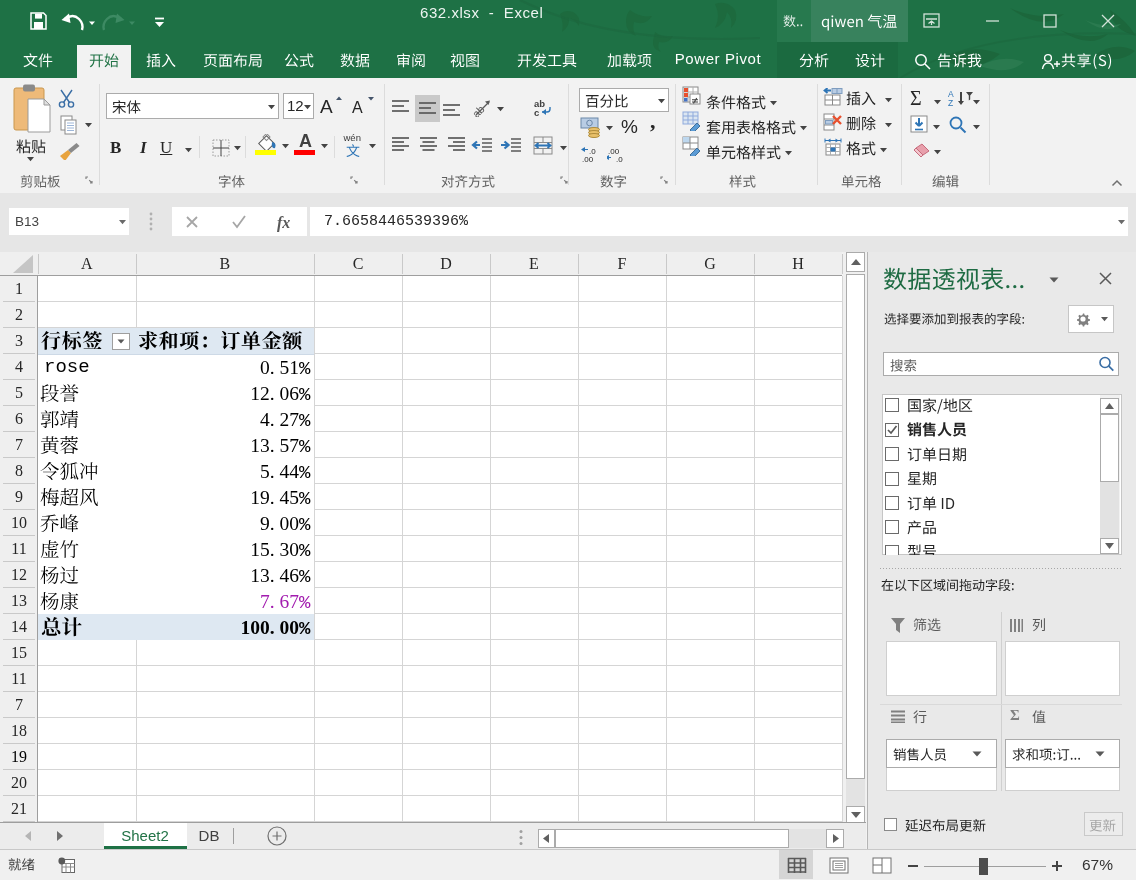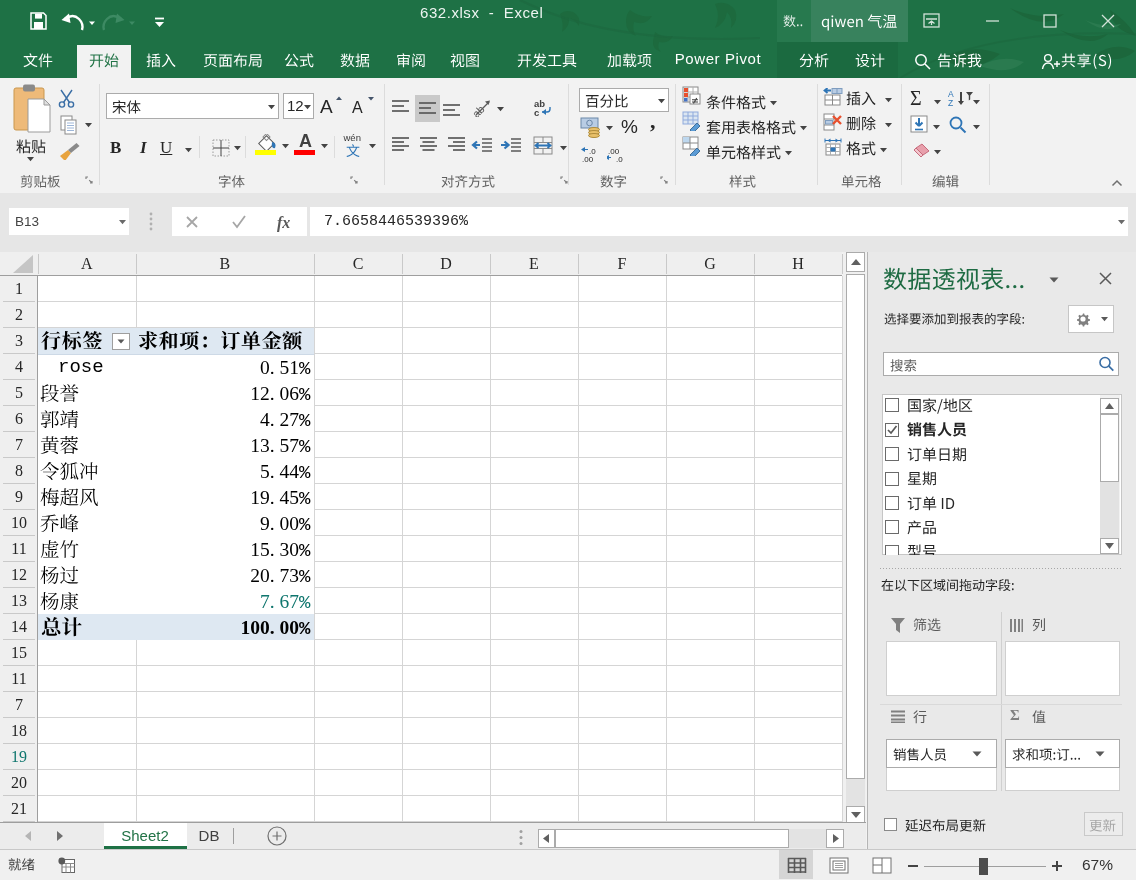--- a/index.html
+++ b/index.html
@@ -873,21 +873,21 @@
     <div class="lat" style="left:19px;transform:translateX(-50%);top:619px;font:400 16px 'Liberation Serif',serif;color:#262626;line-height:16px;letter-spacing:0">14</div>
     <div style="position:absolute;left:3px;top:665px;width:32px;height:1px;background:#c9c9c9"></div>
     <div class="lat" style="left:19px;transform:translateX(-50%);top:645px;font:400 16px 'Liberation Serif',serif;color:#262626;line-height:16px;letter-spacing:0">15</div>
     <div style="position:absolute;left:3px;top:691px;width:32px;height:1px;background:#c9c9c9"></div>
     <div class="lat" style="left:19px;transform:translateX(-50%);top:671px;font:400 16px 'Liberation Serif',serif;color:#262626;line-height:16px;letter-spacing:0">11</div>
     <div style="position:absolute;left:3px;top:717px;width:32px;height:1px;background:#c9c9c9"></div>
     <div class="lat" style="left:19px;transform:translateX(-50%);top:697px;font:400 16px 'Liberation Serif',serif;color:#262626;line-height:16px;letter-spacing:0">7</div>
     <div style="position:absolute;left:3px;top:743px;width:32px;height:1px;background:#c9c9c9"></div>
     <div class="lat" style="left:19px;transform:translateX(-50%);top:723px;font:400 16px 'Liberation Serif',serif;color:#262626;line-height:16px;letter-spacing:0">18</div>
     <div style="position:absolute;left:3px;top:769px;width:32px;height:1px;background:#c9c9c9"></div>
-    <div class="lat" style="left:19px;transform:translateX(-50%);top:749px;font:400 16px 'Liberation Serif',serif;color:#0f766e;line-height:16px;letter-spacing:0">19</div>
+    <div class="lat" style="left:19px;transform:translateX(-50%);top:749px;font:400 16px 'Liberation Serif',serif;color:#000000;line-height:16px;letter-spacing:0">19</div>
     <div style="position:absolute;left:3px;top:795px;width:32px;height:1px;background:#c9c9c9"></div>
     <div class="lat" style="left:19px;transform:translateX(-50%);top:775px;font:400 16px 'Liberation Serif',serif;color:#262626;line-height:16px;letter-spacing:0">20</div>
     <div style="position:absolute;left:3px;top:821px;width:32px;height:1px;background:#c9c9c9"></div>
     <div class="lat" style="left:19px;transform:translateX(-50%);top:801px;font:400 16px 'Liberation Serif',serif;color:#262626;line-height:16px;letter-spacing:0">21</div>
     <div style="position:absolute;left:135.5px;top:276px;width:1px;height:52px;background:#d5d5d5"></div>
     <div style="position:absolute;left:135.5px;top:640px;width:1px;height:182px;background:#d5d5d5"></div>
     <div style="position:absolute;left:314px;top:276px;width:1px;height:546px;background:#d5d5d5"></div>
     <div style="position:absolute;left:402px;top:276px;width:1px;height:546px;background:#d5d5d5"></div>
     <div style="position:absolute;left:490px;top:276px;width:1px;height:546px;background:#d5d5d5"></div>
     <div style="position:absolute;left:578px;top:276px;width:1px;height:546px;background:#d5d5d5"></div>
@@ -936,21 +936,21 @@
         <use href="#g72" x="0"></use>
         <use href="#g73" x="1030"></use>
         <use href="#g74" x="2060"></use>
         <use href="#g75" x="3090"></use>
         <use href="#g76" x="4120"></use>
         <use href="#g77" x="5150"></use>
         <use href="#g78" x="6180"></use>
         <use href="#g79" x="7210"></use>
       </g>
     </svg>
-    <div class="lat" style="left:58px;top:358px;font:400 19px 'Liberation Mono',monospace;color:#000;line-height:19px;letter-spacing:0">rose</div>
+    <div class="lat" style="left:44px;top:358px;font:400 19px 'Liberation Mono',monospace;color:#000;line-height:19px;letter-spacing:0">rose</div>
     <div class="lat" style="right:825.5px;top:357px;line-height:19.5px;color:#000"><span style="font:400 19.5px 'Liberation Serif',serif">0. 51</span><span style="font:400 19px 'Liberation Mono',monospace">%</span></div>
     <svg class="tr" style="left:40.0px;top:380.5px" width="39.0" height="24.4">
       <g fill="#000" transform="translate(0,19.5) scale(0.019500,-0.019500)">
         <use href="#g80" x="0"></use>
         <use href="#g81" x="1000"></use>
       </g>
     </svg>
     <div class="lat" style="right:825.5px;top:383px;line-height:19.5px;color:#000"><span style="font:400 19.5px 'Liberation Serif',serif">12. 06</span><span style="font:400 19px 'Liberation Mono',monospace">%</span></div>
     <svg class="tr" style="left:40.0px;top:406.5px" width="39.0" height="24.4">
       <g fill="#000" transform="translate(0,19.5) scale(0.019500,-0.019500)">
@@ -995,28 +995,28 @@
         <use href="#g95" x="1000"></use>
       </g>
     </svg>
     <div class="lat" style="right:825.5px;top:539px;line-height:19.5px;color:#000"><span style="font:400 19.5px 'Liberation Serif',serif">15. 30</span><span style="font:400 19px 'Liberation Mono',monospace">%</span></div>
     <svg class="tr" style="left:40.0px;top:562.5px" width="39.0" height="24.4">
       <g fill="#000" transform="translate(0,19.5) scale(0.019500,-0.019500)">
         <use href="#g96" x="0"></use>
         <use href="#g97" x="1000"></use>
       </g>
     </svg>
-    <div class="lat" style="right:825.5px;top:565px;line-height:19.5px;color:#000"><span style="font:400 19.5px 'Liberation Serif',serif">20. 73</span><span style="font:400 19px 'Liberation Mono',monospace">%</span></div>
+    <div class="lat" style="right:825.5px;top:565px;line-height:19.5px;color:#000"><span style="font:400 19.5px 'Liberation Serif',serif">13. 46</span><span style="font:400 19px 'Liberation Mono',monospace">%</span></div>
     <svg class="tr" style="left:40.0px;top:588.5px" width="39.0" height="24.4">
       <g fill="#000" transform="translate(0,19.5) scale(0.019500,-0.019500)">
         <use href="#g96" x="0"></use>
         <use href="#g98" x="1000"></use>
       </g>
     </svg>
-    <div class="lat" style="right:825.5px;top:591px;line-height:19.5px;color:#0f766e"><span style="font:400 19.5px 'Liberation Serif',serif">7. 67</span><span style="font:400 19px 'Liberation Mono',monospace">%</span></div>
+    <div class="lat" style="right:825.5px;top:591px;line-height:19.5px;color:#a21caf"><span style="font:400 19.5px 'Liberation Serif',serif">7. 67</span><span style="font:400 19px 'Liberation Mono',monospace">%</span></div>
     <svg class="tr" style="left:41.0px;top:613.5px" width="41.0" height="25.6">
       <g fill="#000" transform="translate(0,20.5) scale(0.020500,-0.020500)">
         <use href="#g99" x="0"></use>
         <use href="#g100" x="1000"></use>
       </g>
     </svg>
     <div class="lat" style="right:825.5px;top:617px;line-height:19.5px;color:#000"><span style="font:700 19.5px 'Liberation Serif',serif">100. 00</span><span style="font:700 19px 'Liberation Mono',monospace">%</span></div>
     <div style="position:absolute;left:843px;top:252px;width:23px;height:570px;background:#f0f0f0"></div>
     <div style="position:absolute;left:846px;top:252px;width:19px;height:20px;background:#fff;border:1px solid #ababab"></div>
     <svg class="ab" width="10" height="6" style="left:851px;top:259px" viewBox="0 0 10 6">

